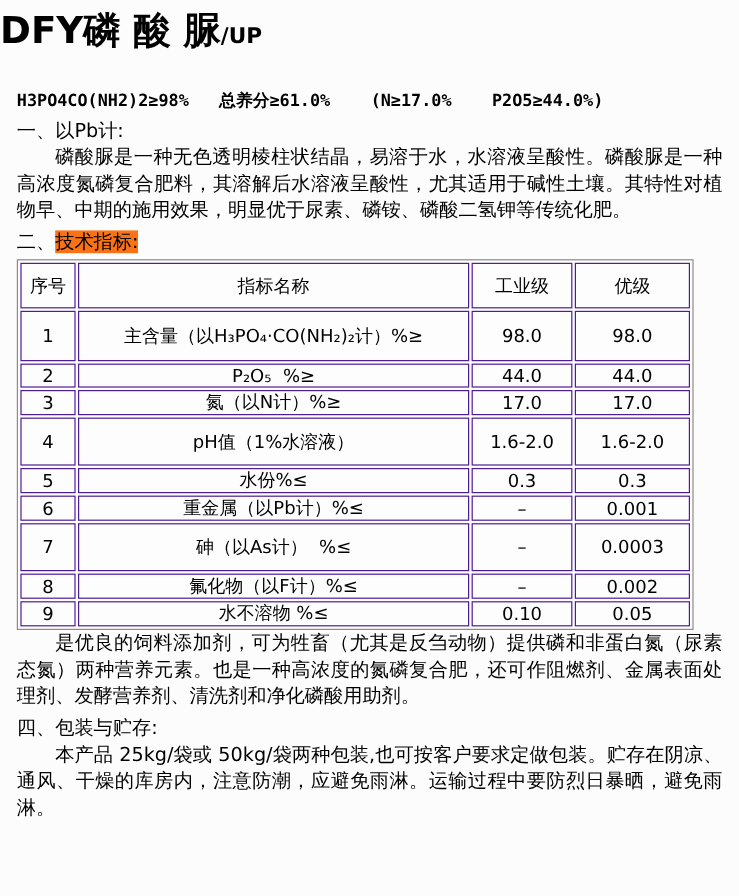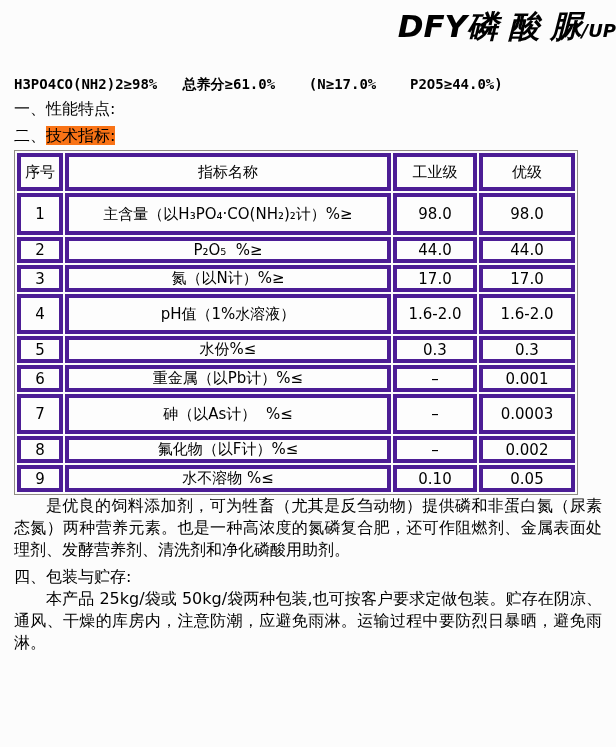--- a/index.html
+++ b/index.html
@@ -6,25 +6,24 @@
   .page {
     width:616px; height:747px;
     background:#fcfcfc;
     font-family:"DejaVu Sans","Liberation Sans",sans-serif;
     color:#000000;
     overflow:hidden;
     box-sizing:border-box;
   }
   .doc-title {
     margin:0; padding-top:5px;
-    text-align:right;
+    text-align:left;
     font-size:31px; font-weight:bold;
     line-height:42px;
     white-space:pre;
-    font-style:italic;
   }
   .doc-title .title-suffix { font-size:18px; font-weight:bold; }
   .formula-line {
     margin:23px 14px 0;
     font-family:"DejaVu Sans Mono","Liberation Mono",monospace;
     font-size:14px; font-weight:bold;
     white-space:pre-wrap;
     line-height:18px;
   }
   .sec-heading {
@@ -41,21 +40,21 @@
   }
   .spec-table {
     border-collapse:separate;
     border-spacing:2px;
     margin:3px 0 0 14px;
     border:1px solid #8f8b83;
     background:#fcfcfc;
     table-layout:fixed;
   }
   .spec-table th, .spec-table td {
-    border:4px solid #4c1d95;
+    border:1px solid #4c1d95;
     background:#fdfdfd;
     text-align:center;
     vertical-align:middle;
     font-size:15px;
     font-weight:normal;
     padding:0 2px;
     white-space:pre-wrap;
     overflow:hidden;
   }
   .col-no    { width:46px;  }
@@ -69,21 +68,22 @@
 </style>
 </head>
 <body>
 
 <div class="page">
 
   <h1 class="doc-title"><span>DFY磷 酸 脲</span><span class="title-suffix">/UP</span></h1>
 
   <div class="formula-line">H3PO4CO(NH2)2≥98%   总养分≥61.0%    (N≥17.0%    P2O5≥44.0%)</div>
 
-  <div class="sec-heading">一、性能特点:</div>
+  <div class="sec-heading">一、以Pb计:</div>
+  <p class="para">磷酸脲是一种无色透明棱柱状结晶，易溶于水，水溶液呈酸性。磷酸脲是一种高浓度氮磷复合肥料，其溶解后水溶液呈酸性，尤其适用于碱性土壤。其特性对植物早、中期的施用效果，明显优于尿素、磷铵、磷酸二氢钾等传统化肥。</p>
 
   <div class="sec-heading"><span>二、</span><span class="hl">技术指标:</span></div>
 
   <table class="spec-table">
     <colgroup>
       <col class="col-no">
         <col class="col-name">
         <col class="col-ind">
         <col class="col-prem">
     </colgroup>

